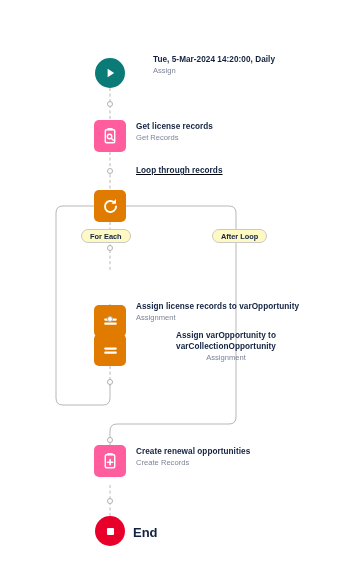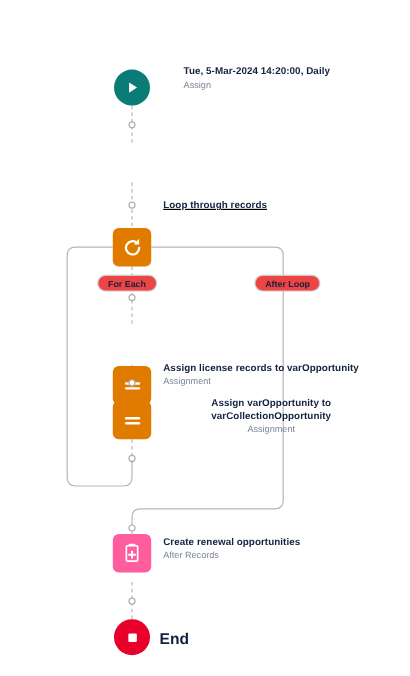--- a/index.html
+++ b/index.html
@@ -91,21 +91,21 @@
   }
 
   
   .branch-pill {
     position: absolute;
     z-index: 4;
     height: 14px;
     box-sizing: border-box;
     border: 1px solid #c9c9c9;
     border-radius: 8px;
-    background: #ef4444;
+    background: #fef9c3;
     display: flex;
     align-items: center;
     justify-content: center;
     padding: 0 8px;
     font-size: 7.4px;
     font-weight: bold;
     color: #12223f;
     white-space: nowrap;
   }
 
@@ -165,20 +165,34 @@
       <svg width="14" height="14" viewBox="0 0 14 14">
         <polygon points="4.6,2.8 11.2,7 4.6,11.2" fill="#ffffff"></polygon>
       </svg>
     </div>
     <div class="node-labels" style="left:42px; top:-3px;margin-left:16px;">
       <div class="node-title">Tue, 5-Mar-2024 14:20:00, Daily</div>
       <div class="node-subtitle">Assign</div>
     </div>
   </div>
 
+  <div class="node" style="left:94px; top:120px; width:220px; height:32px;">
+    <div class="node-icon icon-square" style="background:#ff5d9e;">
+      <svg width="18" height="18" viewBox="0 0 24 24">
+        <path d="M9.2 2.6h5.6v1.1h2.0a1.5 1.5 0 0 1 1.5 1.5v14.2a1.5 1.5 0 0 1-1.5 1.5H7.2a1.5 1.5 0 0 1-1.5-1.5V5.2a1.5 1.5 0 0 1 1.5-1.5h2.0z" fill="none" stroke="#ffffff" stroke-width="1.9"></path>
+        <rect x="9.0" y="1.6" width="6.0" height="3.0" rx="1" fill="#ffffff"></rect>
+        <circle cx="11.4" cy="12.6" r="3.0" fill="none" stroke="#ffffff" stroke-width="1.8"></circle>
+        <line x1="13.7" y1="15.0" x2="16.4" y2="17.7" stroke="#ffffff" stroke-width="1.9" stroke-linecap="round"></line>
+      </svg>
+    </div>
+    <div class="node-labels" style="left:42px; top:2px;">
+      <div class="node-title">Get license records</div>
+      <div class="node-subtitle">Get Records</div>
+    </div>
+  </div>
 
   <div class="node" style="left:94px; top:190px; width:220px; height:32px;">
     <div class="node-icon icon-square" style="background:#e07b00;">
       <svg width="19" height="19" viewBox="0 0 24 24">
         <path d="M19.0 12a7 7 0 1 1-2.35-5.23" fill="none" stroke="#ffffff" stroke-width="2.4" stroke-linecap="round"></path>
         <polygon points="18.9,2.6 18.9,8.4 13.2,8.4" fill="#ffffff"></polygon>
       </svg>
     </div>
     <div class="node-labels" style="left:42px; top:-24px;text-decoration:underline;">
       <div class="node-title">Loop through records</div>
@@ -215,21 +229,21 @@
     <div class="node-icon icon-square" style="background:#ff5d9e;">
       <svg width="18" height="18" viewBox="0 0 24 24">
         <path d="M9.2 2.6h5.6v1.1h2.0a1.5 1.5 0 0 1 1.5 1.5v14.2a1.5 1.5 0 0 1-1.5 1.5H7.2a1.5 1.5 0 0 1-1.5-1.5V5.2a1.5 1.5 0 0 1 1.5-1.5h2.0z" fill="none" stroke="#ffffff" stroke-width="1.9"></path>
         <rect x="9.0" y="1.6" width="6.0" height="3.0" rx="1" fill="#ffffff"></rect>
         <rect x="11.0" y="9.1" width="2.2" height="9.0" rx="1.1" fill="#ffffff"></rect>
         <rect x="7.6" y="12.5" width="9.0" height="2.2" rx="1.1" fill="#ffffff"></rect>
       </svg>
     </div>
     <div class="node-labels" style="left:42px; top:2px;">
       <div class="node-title">Create renewal opportunities</div>
-      <div class="node-subtitle">After Records</div>
+      <div class="node-subtitle">Create Records</div>
     </div>
   </div>
 
   <div class="node" style="left:95px; top:516px; width:160px; height:30px;">
     <div class="node-icon icon-round" style="background:#e8002b;">
       <svg width="13" height="13" viewBox="0 0 14 14">
         <rect x="3.2" y="3.2" width="7.6" height="7.6" rx="1.1" fill="#ffffff"></rect>
       </svg>
     </div>
     <div class="end-label">End</div>

